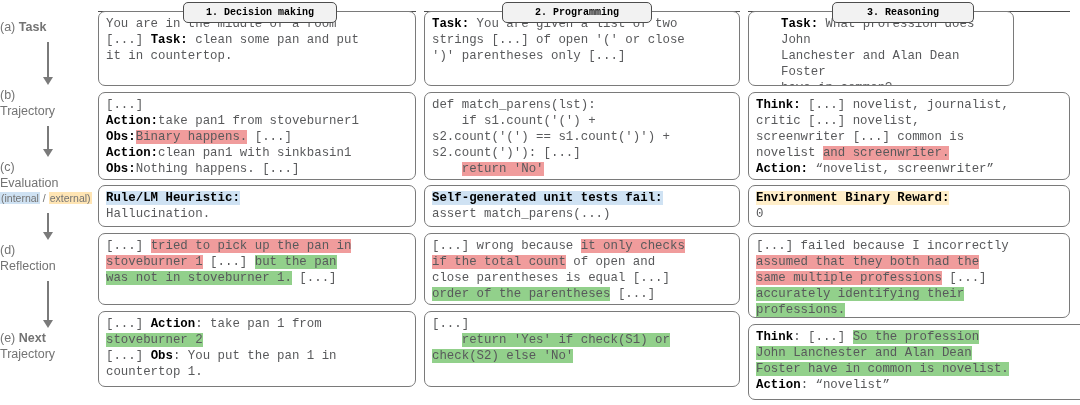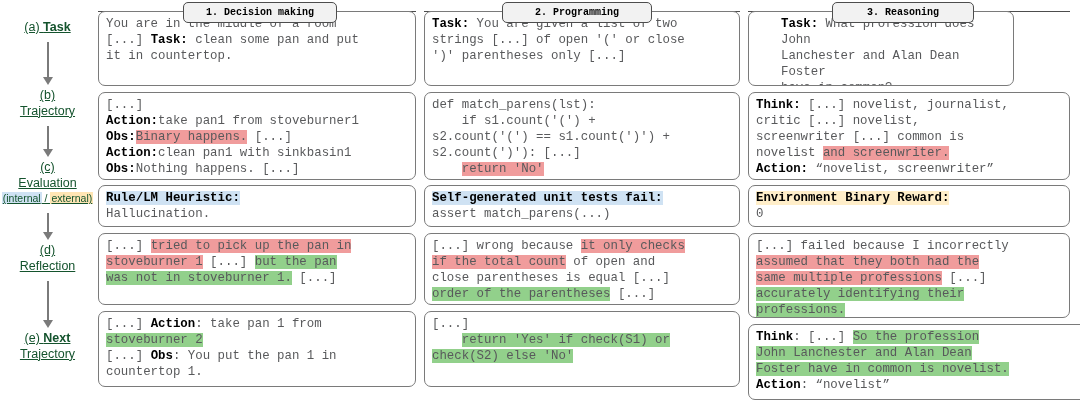--- a/index.html
+++ b/index.html
@@ -25,26 +25,25 @@
   .rail {
     position: absolute;
     left: 0;
     top: 0;
     width: 95px;
     height: 405px;
   }
   .stage-label {
     position: absolute;
     width: 95px;
-    text-align: center;
+    text-align: left;
     font-family: "Liberation Sans", sans-serif;
     font-size: 12.5px;
     line-height: 14.5px;
-    color: #14532d;
-    text-decoration: underline;
+    color: #737373;
   }
   .stage-label .ltr { font-weight: normal; }
   .stage-label .nm  { font-weight: bold; }
   .stage-label .sub {
     display: block;
     font-size: 10.5px;
     font-weight: normal;
     white-space: nowrap;
     margin-top: 1px;
   }

